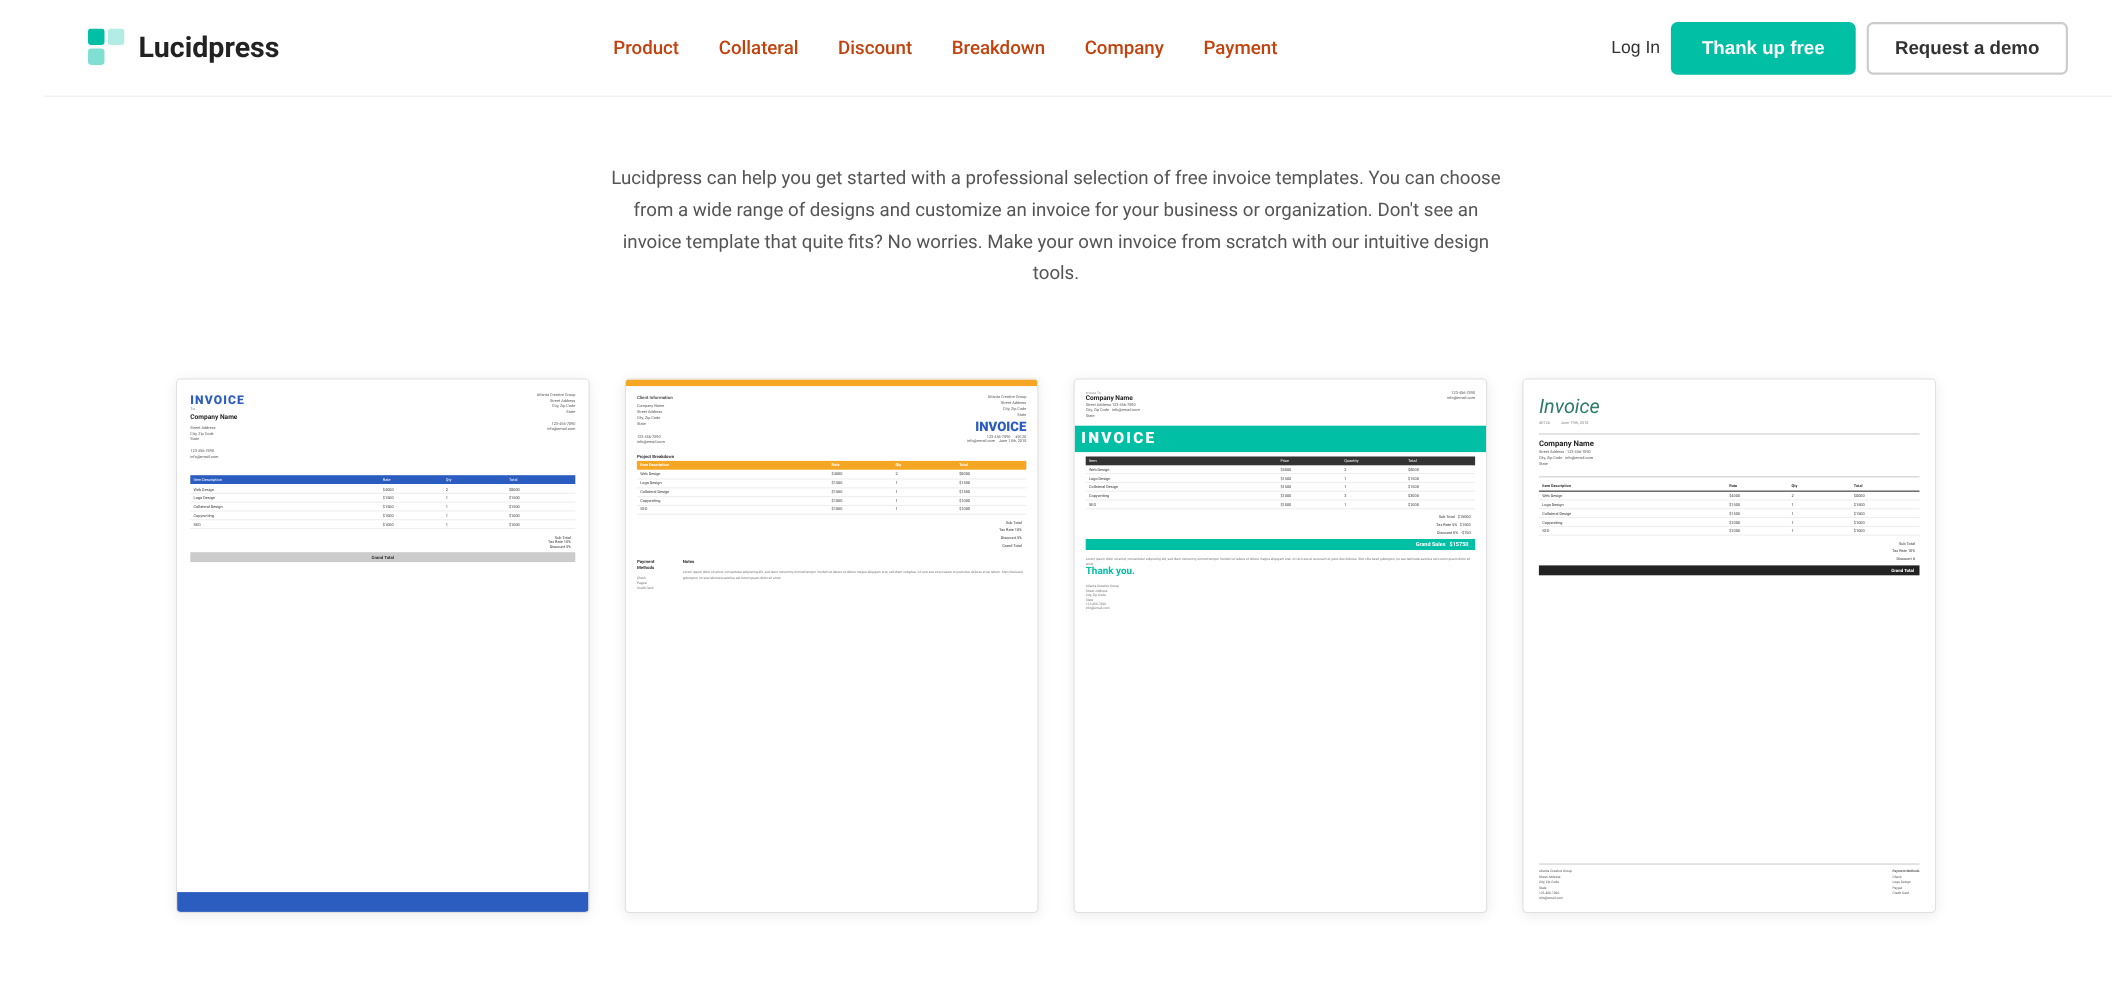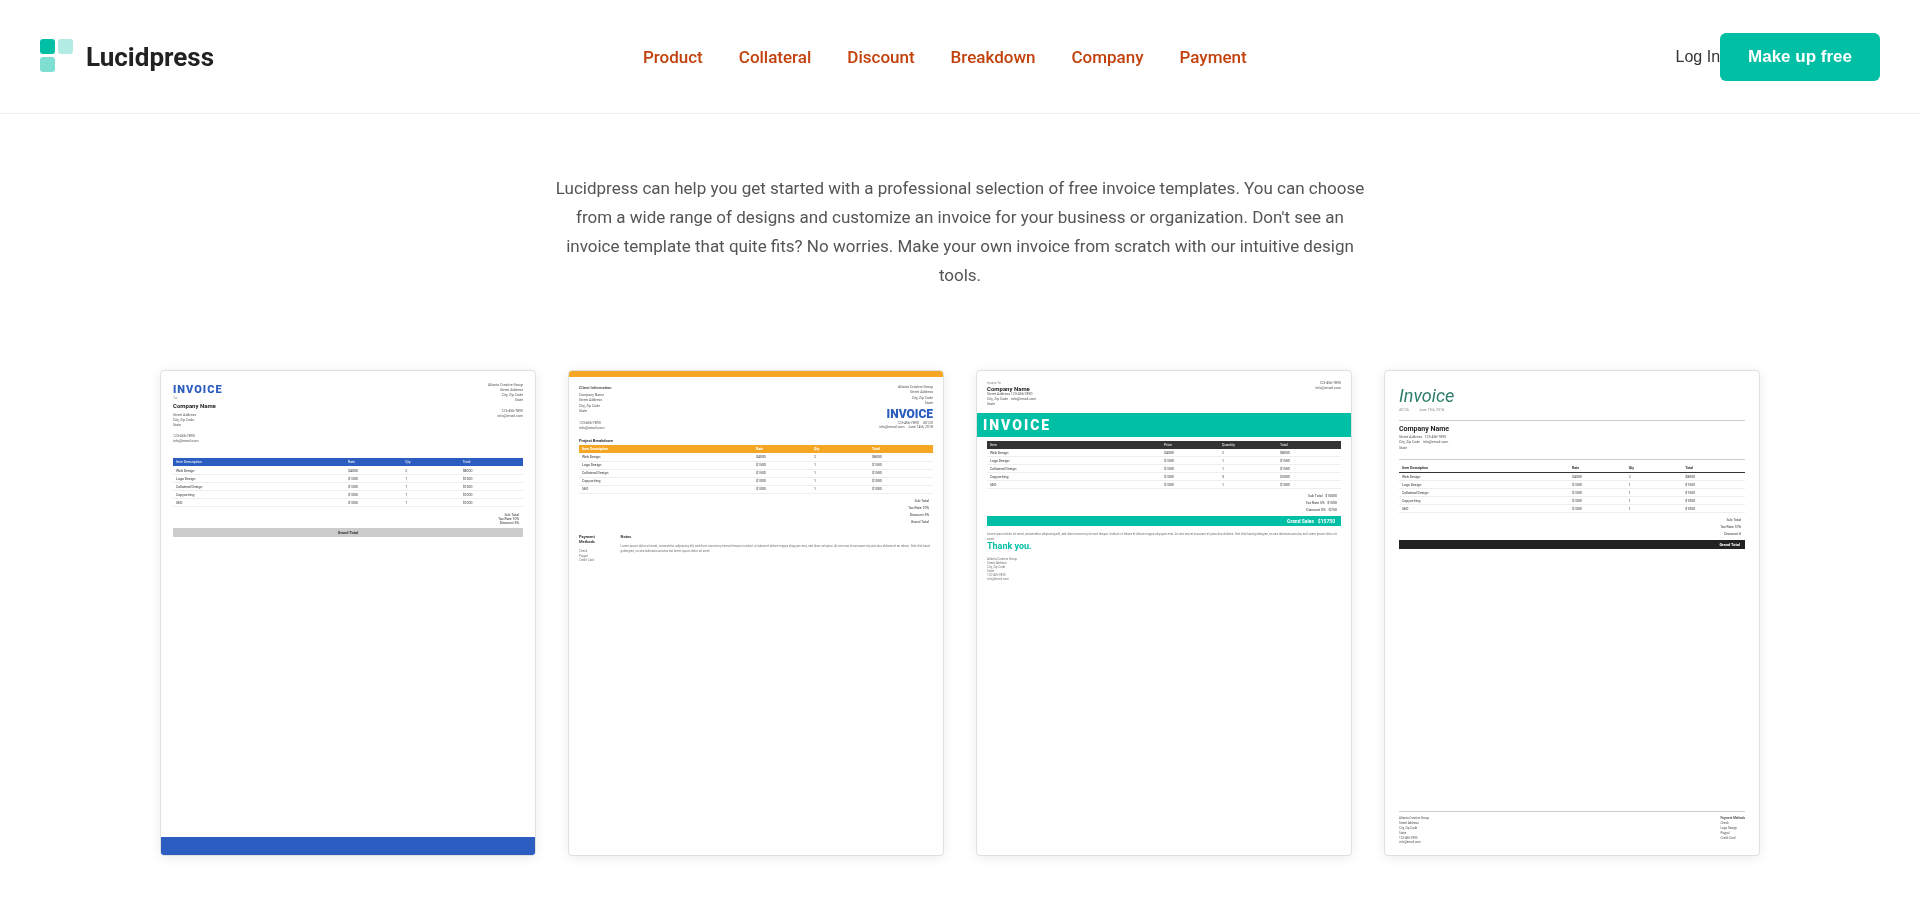--- a/index.html
+++ b/index.html
@@ -4,23 +4,24 @@
   <style>
     * { box-sizing: border-box; margin: 0; padding: 0; }
     body { font-family: -apple-system, BlinkMacSystemFont, 'Segoe UI', Roboto, sans-serif; background: #fff; color: #333; }
 
     
     header {
       display: flex;
       align-items: center;
       justify-content: space-between;
       padding: 0 40px;
-      height: 114px;
+      height: 88px;
       border-bottom: 1px solid #eee;
       background: #fff;
+      margin-left: 40px;
     }
     .logo-area {
       display: flex;
       align-items: center;
       gap: 10px;
       text-decoration: none;
     }
     .logo-icon {
       width: 36px;
       height: 36px;
@@ -37,21 +38,21 @@
     }
     nav a {
       font-size: 17px;
       color: #c2410c;
       text-decoration: none;
       font-weight: 500;
     }
     .header-actions {
       display: flex;
       align-items: center;
-      gap: 0;
+      gap: 10px;
     }
     .btn-login {
       font-size: 16px;
       color: #333;
       background: none;
       border: none;
       cursor: pointer;
       font-weight: 500;
     }
     .btn-signup {
@@ -498,21 +499,22 @@
     <a href="#">Product</a>
     <a href="#">Collateral</a>
     <a href="#">Discount</a>
     <a href="#">Breakdown</a>
     <a href="#">Company</a>
     <a href="#">Payment</a>
   </nav>
 
   <div class="header-actions">
     <button class="btn-login">Log In</button>
-    <button class="btn-signup">Make up free</button>
+    <button class="btn-signup">Thank up free</button>
+    <button class="btn-demo">Request a demo</button>
   </div>
 </header>
 
 <section class="hero">
   <p>Lucidpress can help you get started with a professional selection of free invoice templates. You can choose from a wide range of designs and customize an invoice for your business or organization. Don't see an invoice template that quite fits? No worries. Make your own invoice from scratch with our intuitive design tools.</p>
 </section>
 
 <section class="templates-section">
   <div class="templates-grid">
 

